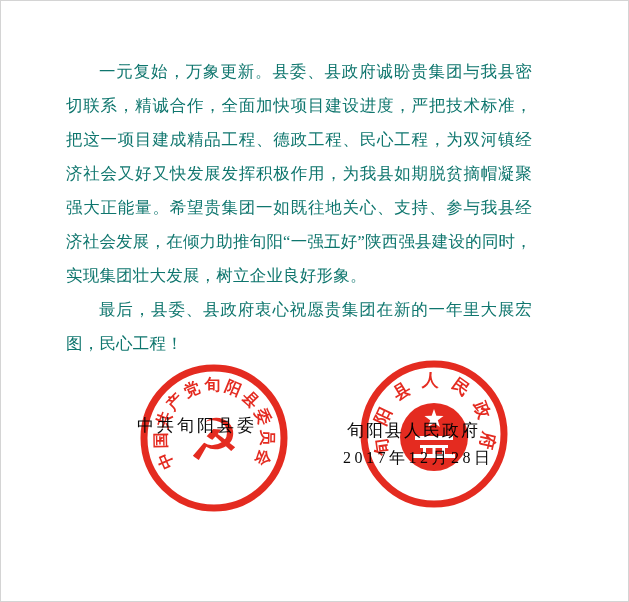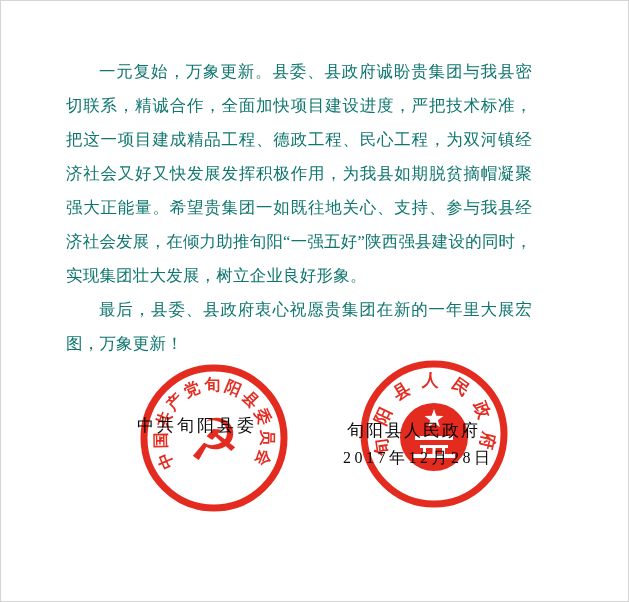--- a/index.html
+++ b/index.html
@@ -47,21 +47,21 @@
     font-weight: bold;
   }
 </style>
 </head>
 <body>
 
 <div class="page">
 
   <div class="body-text">
     <p>一元复始，万象更新。县委、县政府诚盼贵集团与我县密切联系，精诚合作，全面加快项目建设进度，严把技术标准，把这一项目建成精品工程、德政工程、民心工程，为双河镇经济社会又好又快发展发挥积极作用，为我县如期脱贫摘帽凝聚强大正能量。希望贵集团一如既往地关心、支持、参与我县经济社会发展，在倾力助推旬阳“一强五好”陕西强县建设的同时，实现集团壮大发展，树立企业良好形象。</p>
-    <p>最后，县委、县政府衷心祝愿贵集团在新的一年里大展宏图，万象更新！</p>
+    <p>最后，县委、县政府衷心祝愿贵集团在新的一年里大展宏图，民心工程！</p>
   </div>
 
   <div class="sig sig-left-name">中共旬阳县委</div>
 
   <div class="sig sig-right-name">旬阳县人民政府</div>
 
   <div class="sig sig-right-date">2017年12月28日</div>
 
   <svg class="seal seal-left" width="170" height="170" viewBox="0 0 170 170">
     <circle cx="85" cy="85" r="70" fill="none" stroke="#e2180d" stroke-width="7"></circle>

